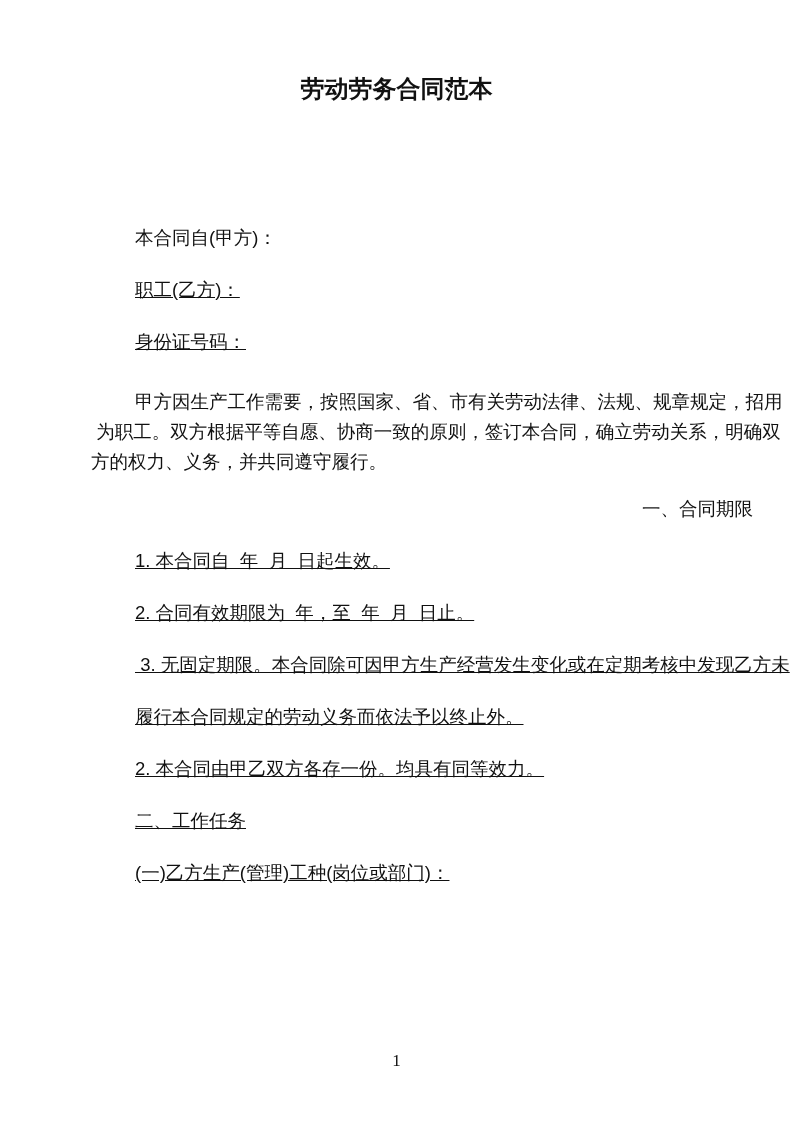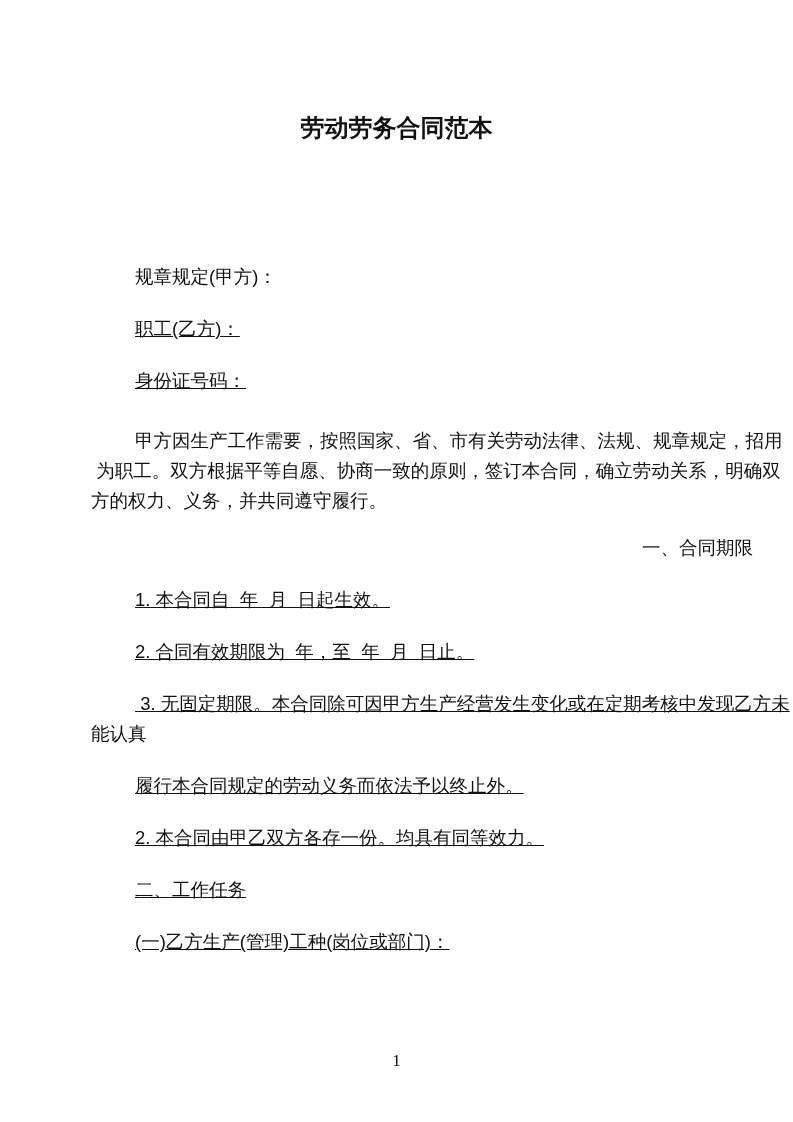--- a/index.html
+++ b/index.html
@@ -9,21 +9,21 @@
   }
   body {
     width: 793px;
     height: 1122px;
     position: relative;
     color: #111111;
     font-family: "Liberation Sans", "DejaVu Sans", sans-serif;
     overflow: hidden;
   }
   .doc {
-    padding-top: 113px;
+    padding-top: 74px;
   }
   .title {
     font-size: 24px;
     font-weight: 700;
     line-height: 30px;
     text-align: center;
     margin: 0 0 119px 0;
     white-space: pre;
   }
   .line {
@@ -47,41 +47,40 @@
     font-family: "Liberation Serif", "DejaVu Serif", serif;
     color: #111111;
   }
 </style>
 </head>
 <body>
 
 <div class="doc">
   <h1 class="title">劳动劳务合同范本</h1>
 
-  <p class="line ind">规章规定(甲方)：</p>
+  <p class="line ind">本合同自(甲方)：</p>
 
   <p class="line ind g22">职工(乙方)：</p>
 
   <p class="line ind g22">身份证号码：</p>
 
   <p class="line ind g30">甲方因生产工作需要，按照国家、省、市有关劳动法律、法规、规章规定，招用</p>
 
   <p class="line"> 为职工。双方根据平等自愿、协商一致的原则，签订本合同，确立劳动关系，明确双</p>
 
   <p class="line">方的权力、义务，并共同遵守履行。</p>
 
   <p class="line ind g17">一、合同期限</p>
 
   <p class="line ind g22">1. 本合同自  年  月  日起生效。</p>
 
   <p class="line ind g22">2. 合同有效期限为  年，至  年  月  日止。</p>
 
   <p class="line ind g22"> 3. 无固定期限。本合同除可因甲方生产经营发生变化或在定期考核中发现乙方未</p>
 
-  <p class="line">能认真</p>
 
   <p class="line ind g22">履行本合同规定的劳动义务而依法予以终止外。</p>
 
   <p class="line ind g22">2. 本合同由甲乙双方各存一份。均具有同等效力。</p>
 
   <p class="line ind g22">二、工作任务</p>
 
   <p class="line ind g22">(一)乙方生产(管理)工种(岗位或部门)：</p>
 </div>
 

